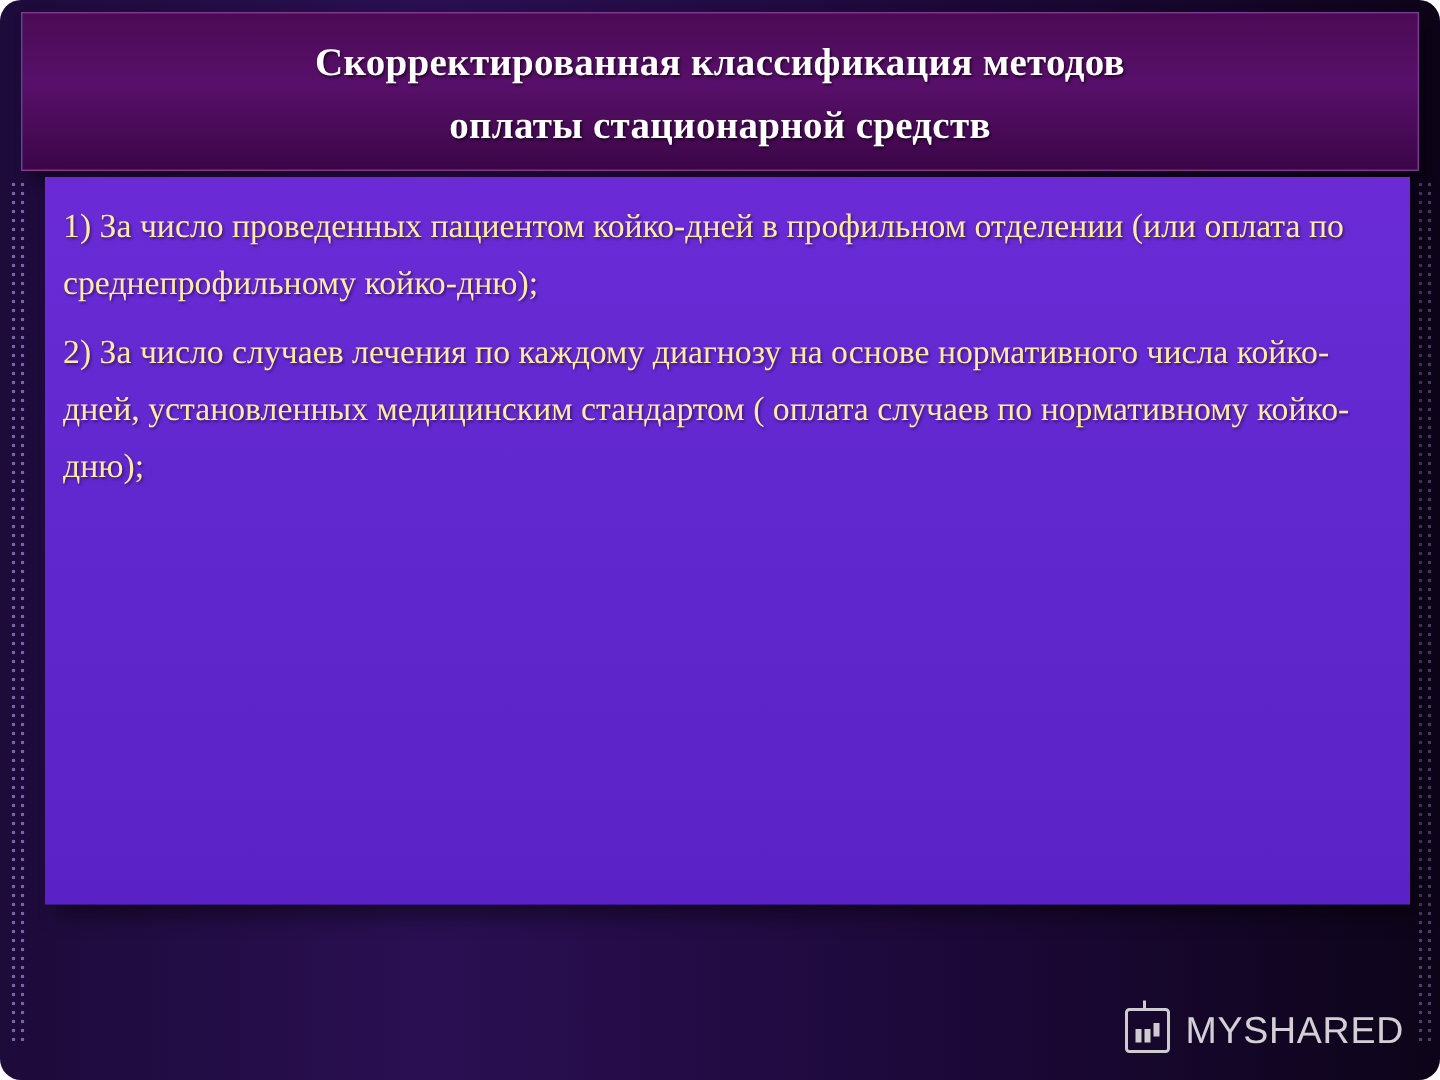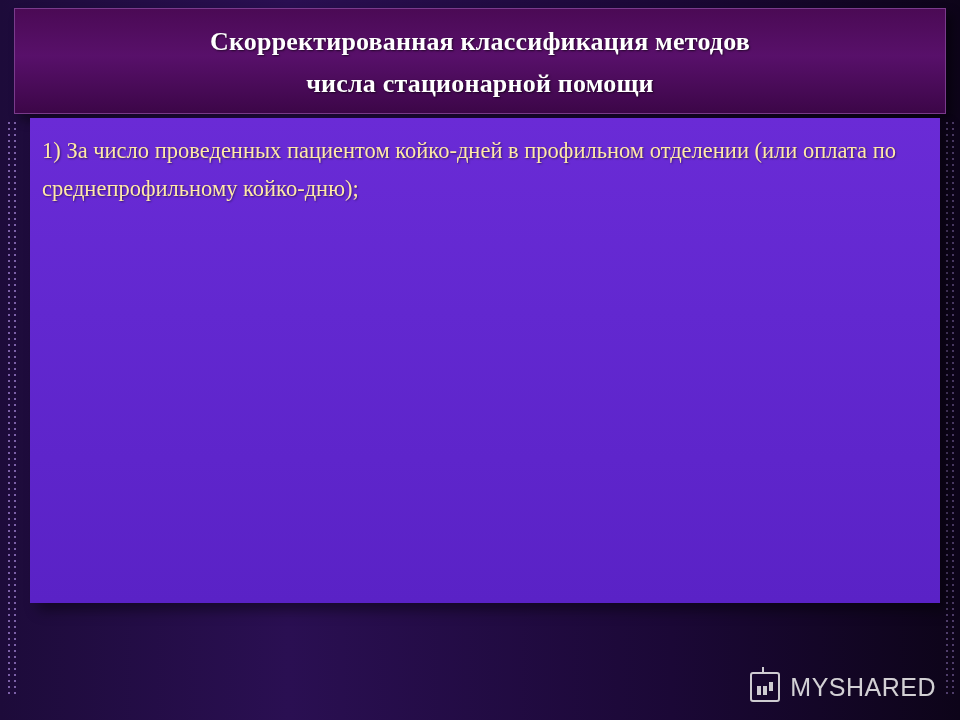--- a/index.html
+++ b/index.html
@@ -13,20 +13,21 @@
     overflow: hidden;
     font-family: "Liberation Serif", serif;
   }
 
   #slide {
     position: relative;
     width: 960px;
     height: 720px;
     background: #ffffff;
     overflow: hidden;
+    border-radius: 14px;
   }
 
   
   .backdrop {
     position: absolute;
     left: 0;
     top: 0;
     width: 960px;
     height: 720px;
     background:
@@ -160,29 +161,33 @@
 <body>
 
 <div id="slide">
   <div class="backdrop"></div>
   <div class="left-dots"></div>
   <div class="right-dots"></div>
 
   <div class="title-plate">
     <div class="title-text">
       <div>Скорректированная классификация  методов</div>
-      <div>числа стационарной помощи</div>
+      <div>оплаты стационарной средств</div>
     </div>
   </div>
 
   <div class="body-panel">
     <div class="content">
       <p class="item">
         <span class="num">1)</span>
         <span>За число проведенных пациентом  койко-дней в профильном отделении (или оплата по среднепрофильному койко-дню);</span>
+      </p>
+      <p class="item">
+        <span class="num">2)</span>
+        <span>За число случаев лечения  по каждому диагнозу на основе нормативного числа койко-дней, установленных медицинским стандартом ( оплата случаев по нормативному койко-дню);</span>
       </p>
     </div>
   </div>
 
   <div class="watermark">
     <span class="wm-icon"></span>
     <span class="wm-text">MYSHARED</span>
   </div>
 </div>
 

